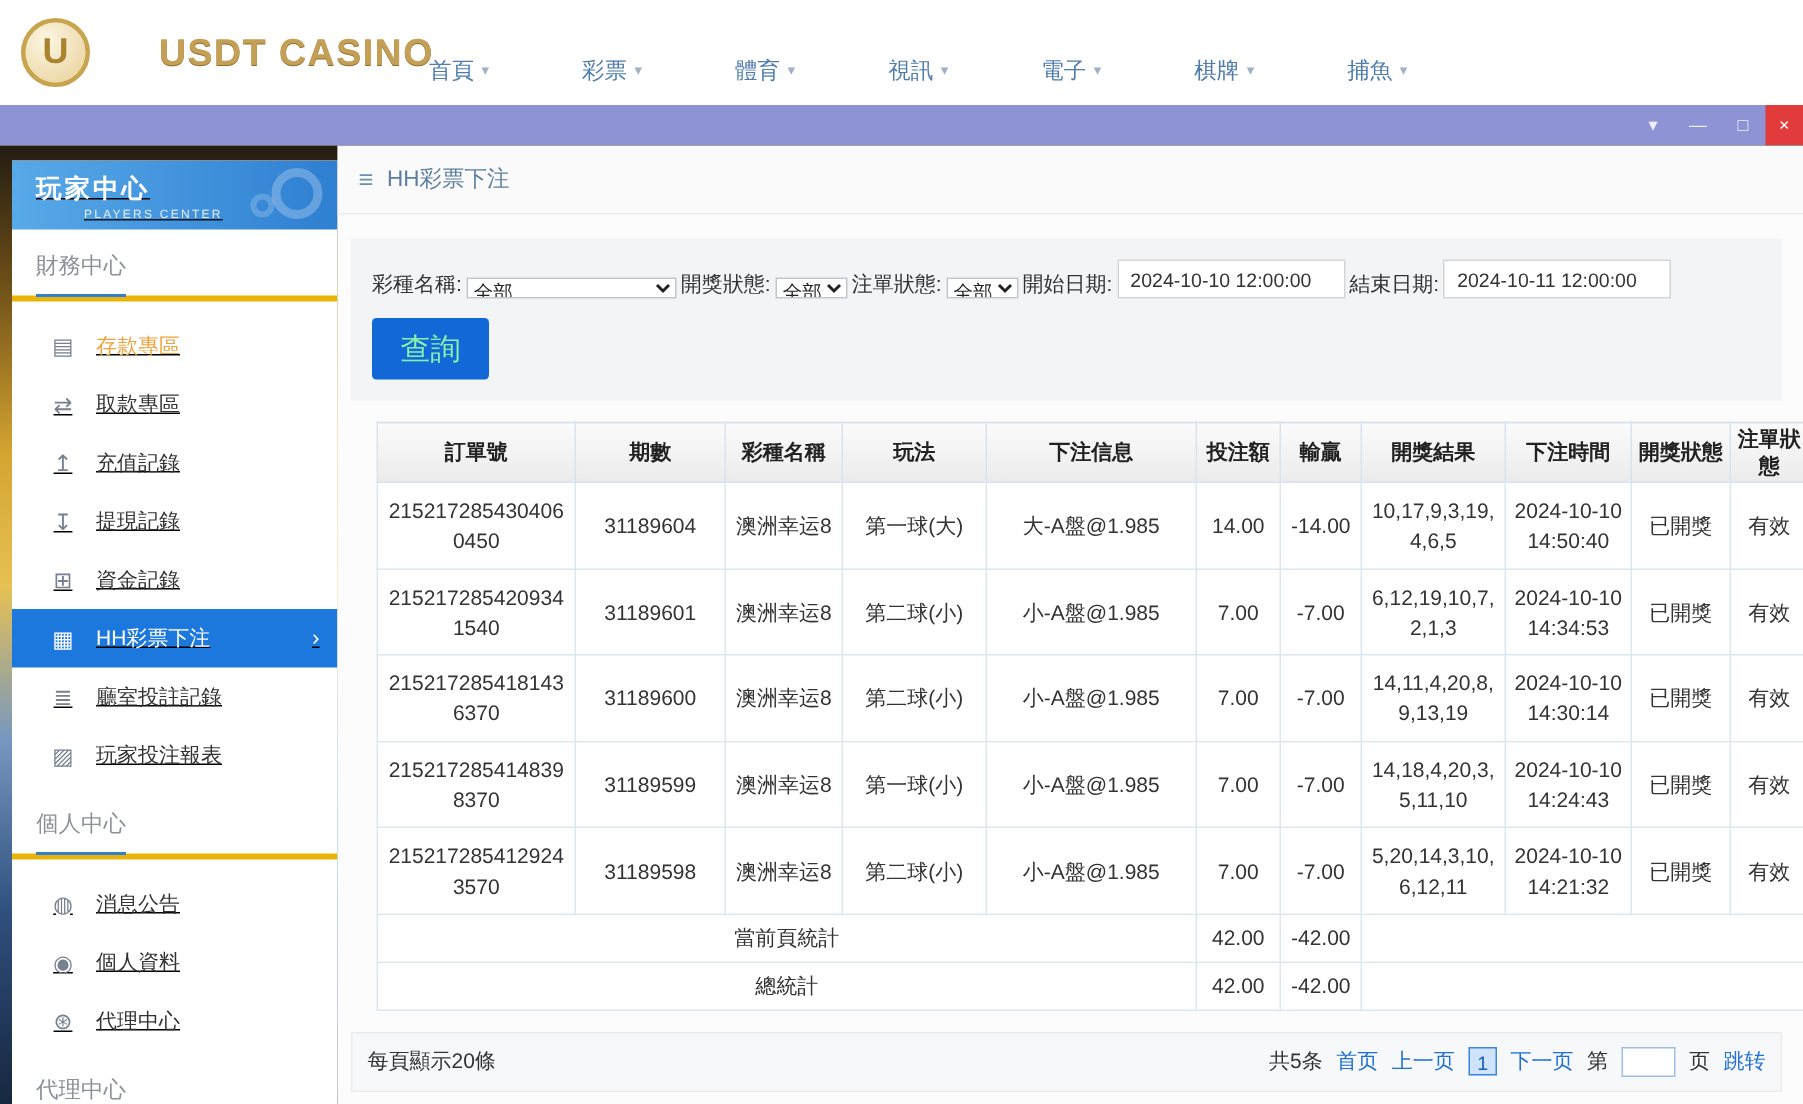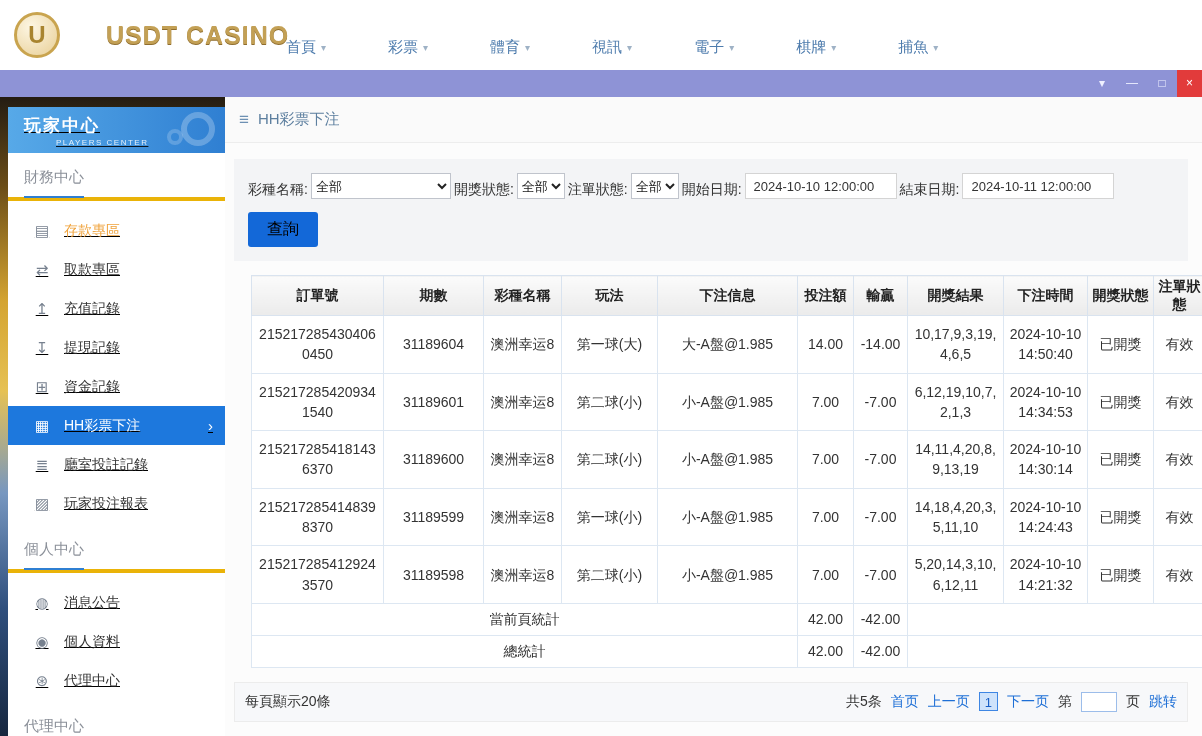--- a/index.html
+++ b/index.html
@@ -49,25 +49,25 @@
   .sb-item.active .chev{display:block;}
 
   
   .content{position:absolute;left:225px;right:0;top:0;bottom:0;background:#fcfcfc;overflow:hidden;}
   .crumb{height:46px;display:flex;align-items:center;gap:9px;padding-left:14px;background:#fafafa;border-bottom:1px solid #ededed;}
   .crumb .burger{color:#6d90b3;font-size:17px;}
   .crumb-title{color:#5d7f9f;font-size:15px;}
 
   .filter-panel{margin:16px 14px 0 9px;background:#f3f4f6;padding:14px;}
   .filter-row{display:flex;align-items:flex-end;gap:3px;font-size:14px;color:#333;white-space:nowrap;}
-  .f-select{height:26px;border:1px solid #c0c4cc;background:#fff;font-size:13px;color:#222;}
+  .f-select{height:14px;border:1px solid #c0c4cc;background:#fff;font-size:13px;color:#222;}
   .f-select.wide{width:140px;}
   .f-input{height:26px;width:152px;border:1px solid #d4d4d4;padding:0 8px;font-size:13px;color:#333;background:#fff;}
-  .query-btn{margin-top:13px;background:#1368d8;color:#000000;border:none;border-radius:3px;
-    padding:7px 19px;font-size:16px;cursor:pointer;}
+  .query-btn{margin-top:13px;background:#1368d8;color:#86efac;border:none;border-radius:3px;
+    padding:7px 19px;font-size:20px;cursor:pointer;}
 
   table.bet-table{margin:14px 14px 0 26px;width:calc(100% - 23px);border-collapse:collapse;
     table-layout:fixed;background:#fff;font-size:14px;}
   .bet-table th{background:linear-gradient(#fbfbfb,#ebebeb);border:1px solid #d9e3ef;height:40px;
     font-weight:bold;color:#222;padding:0 2px;}
   .bet-table td{border:1px solid #dde7f2;color:#333;text-align:center;padding:8px 4px;line-height:1.45;}
   .bet-table td.break{word-break:break-all;}
   .sum-row td{height:32px;padding:4px;}
 
   .footer-bar{margin:14px 14px 0 9px;background:#f7f8fa;border:1px solid #ececec;

